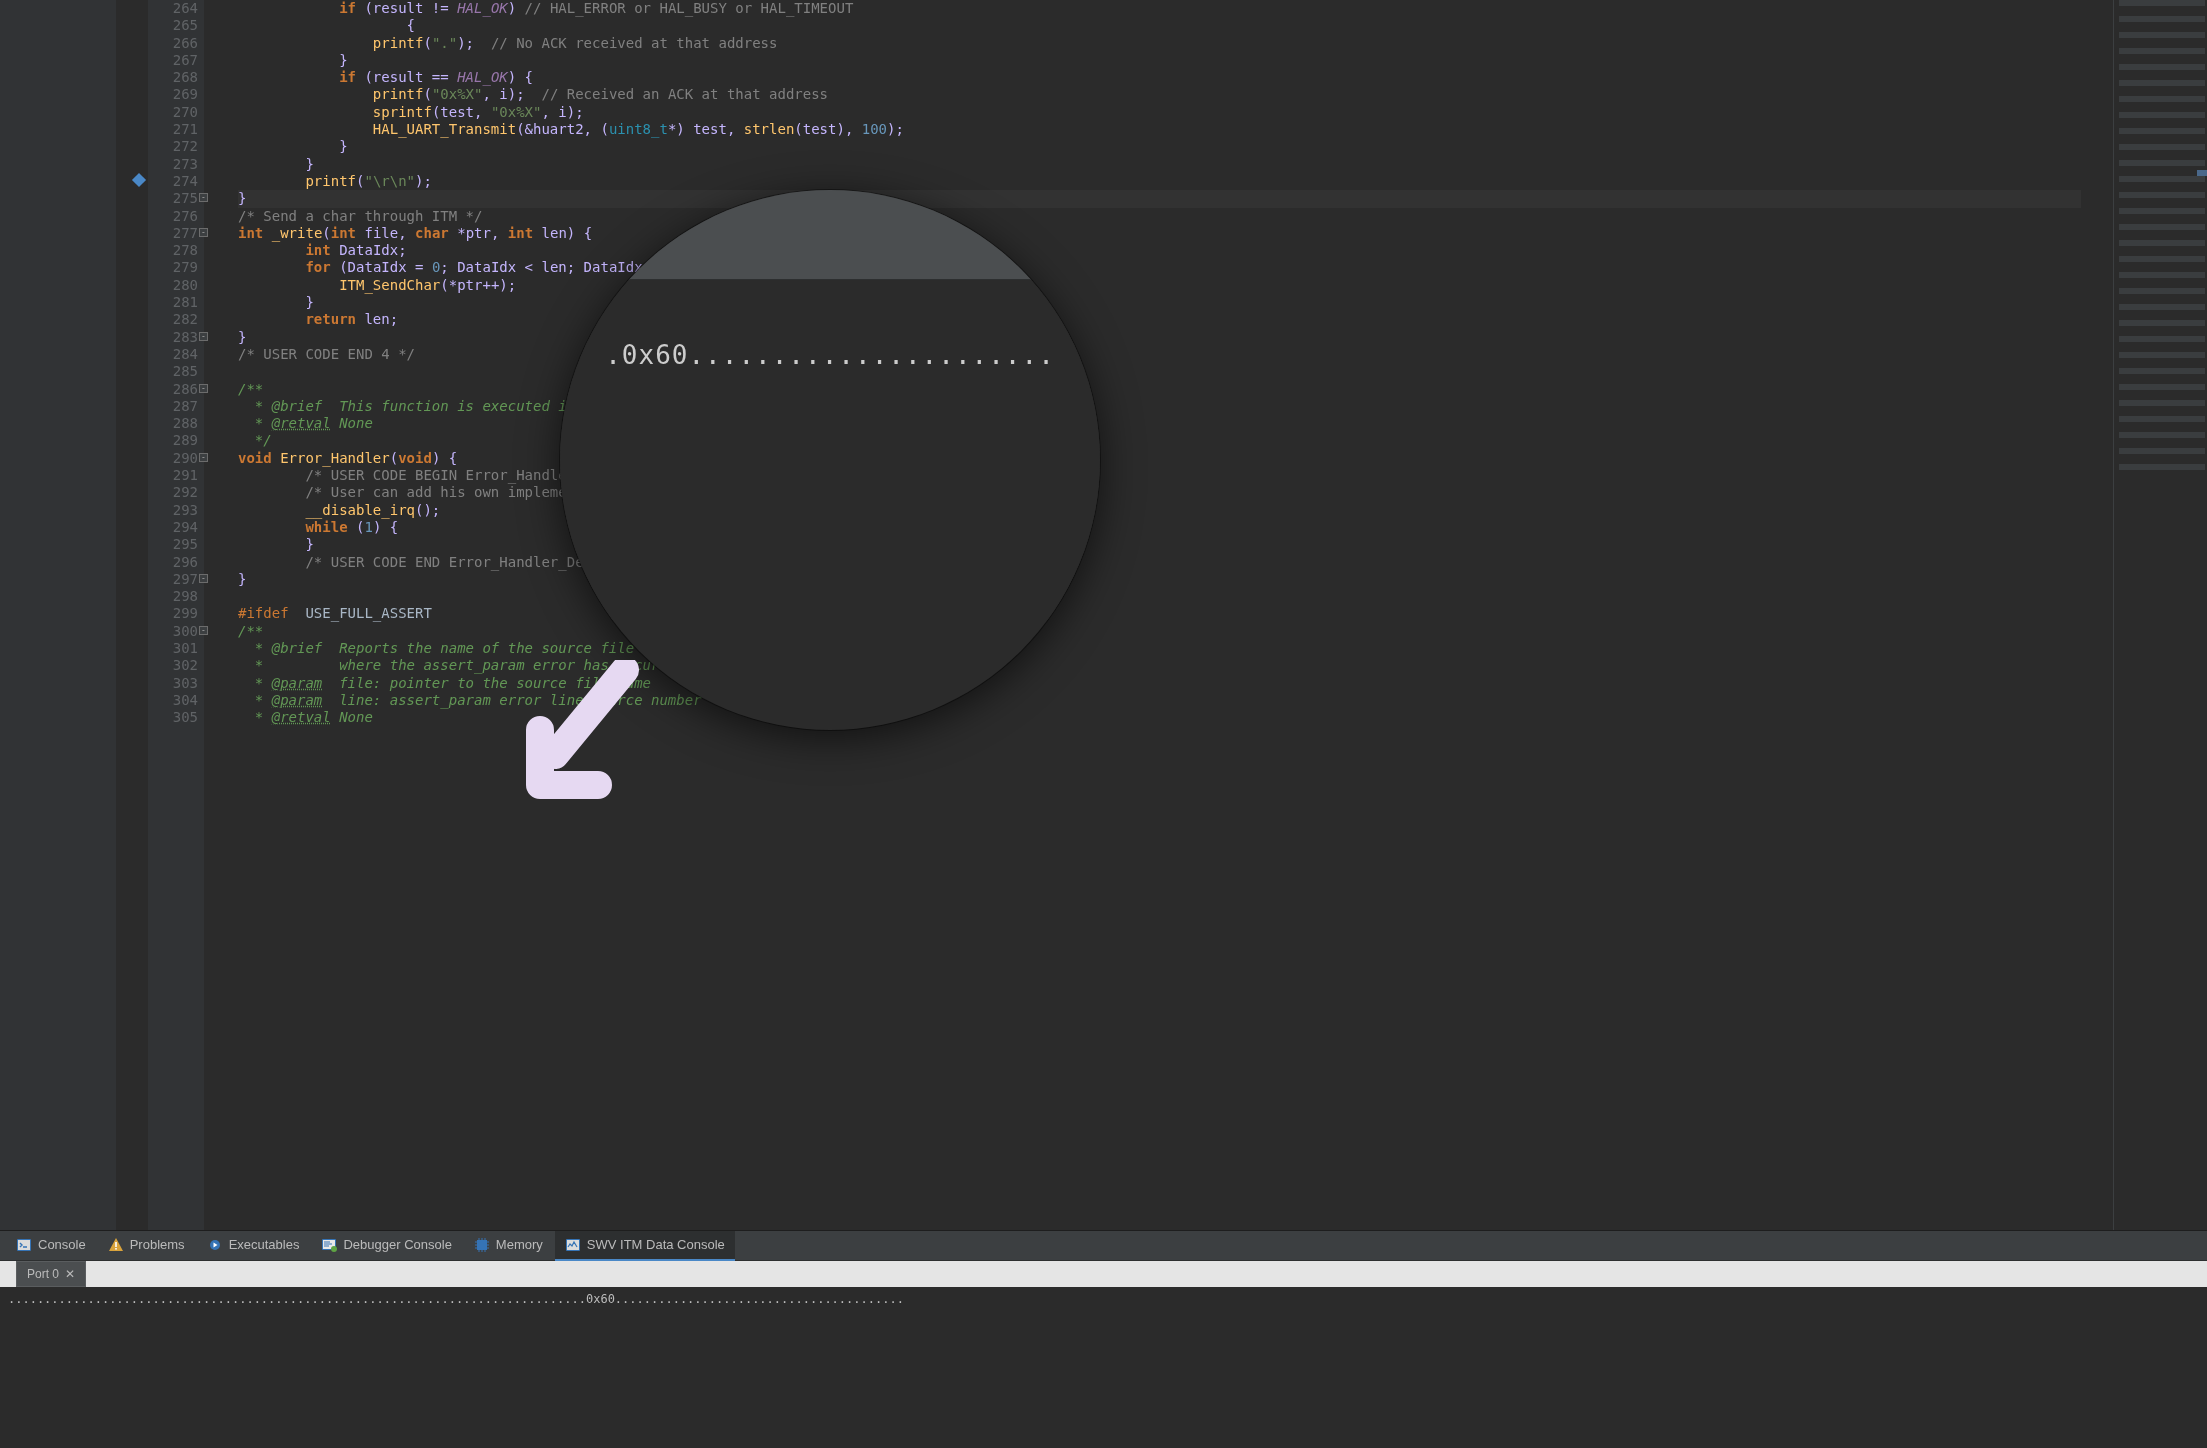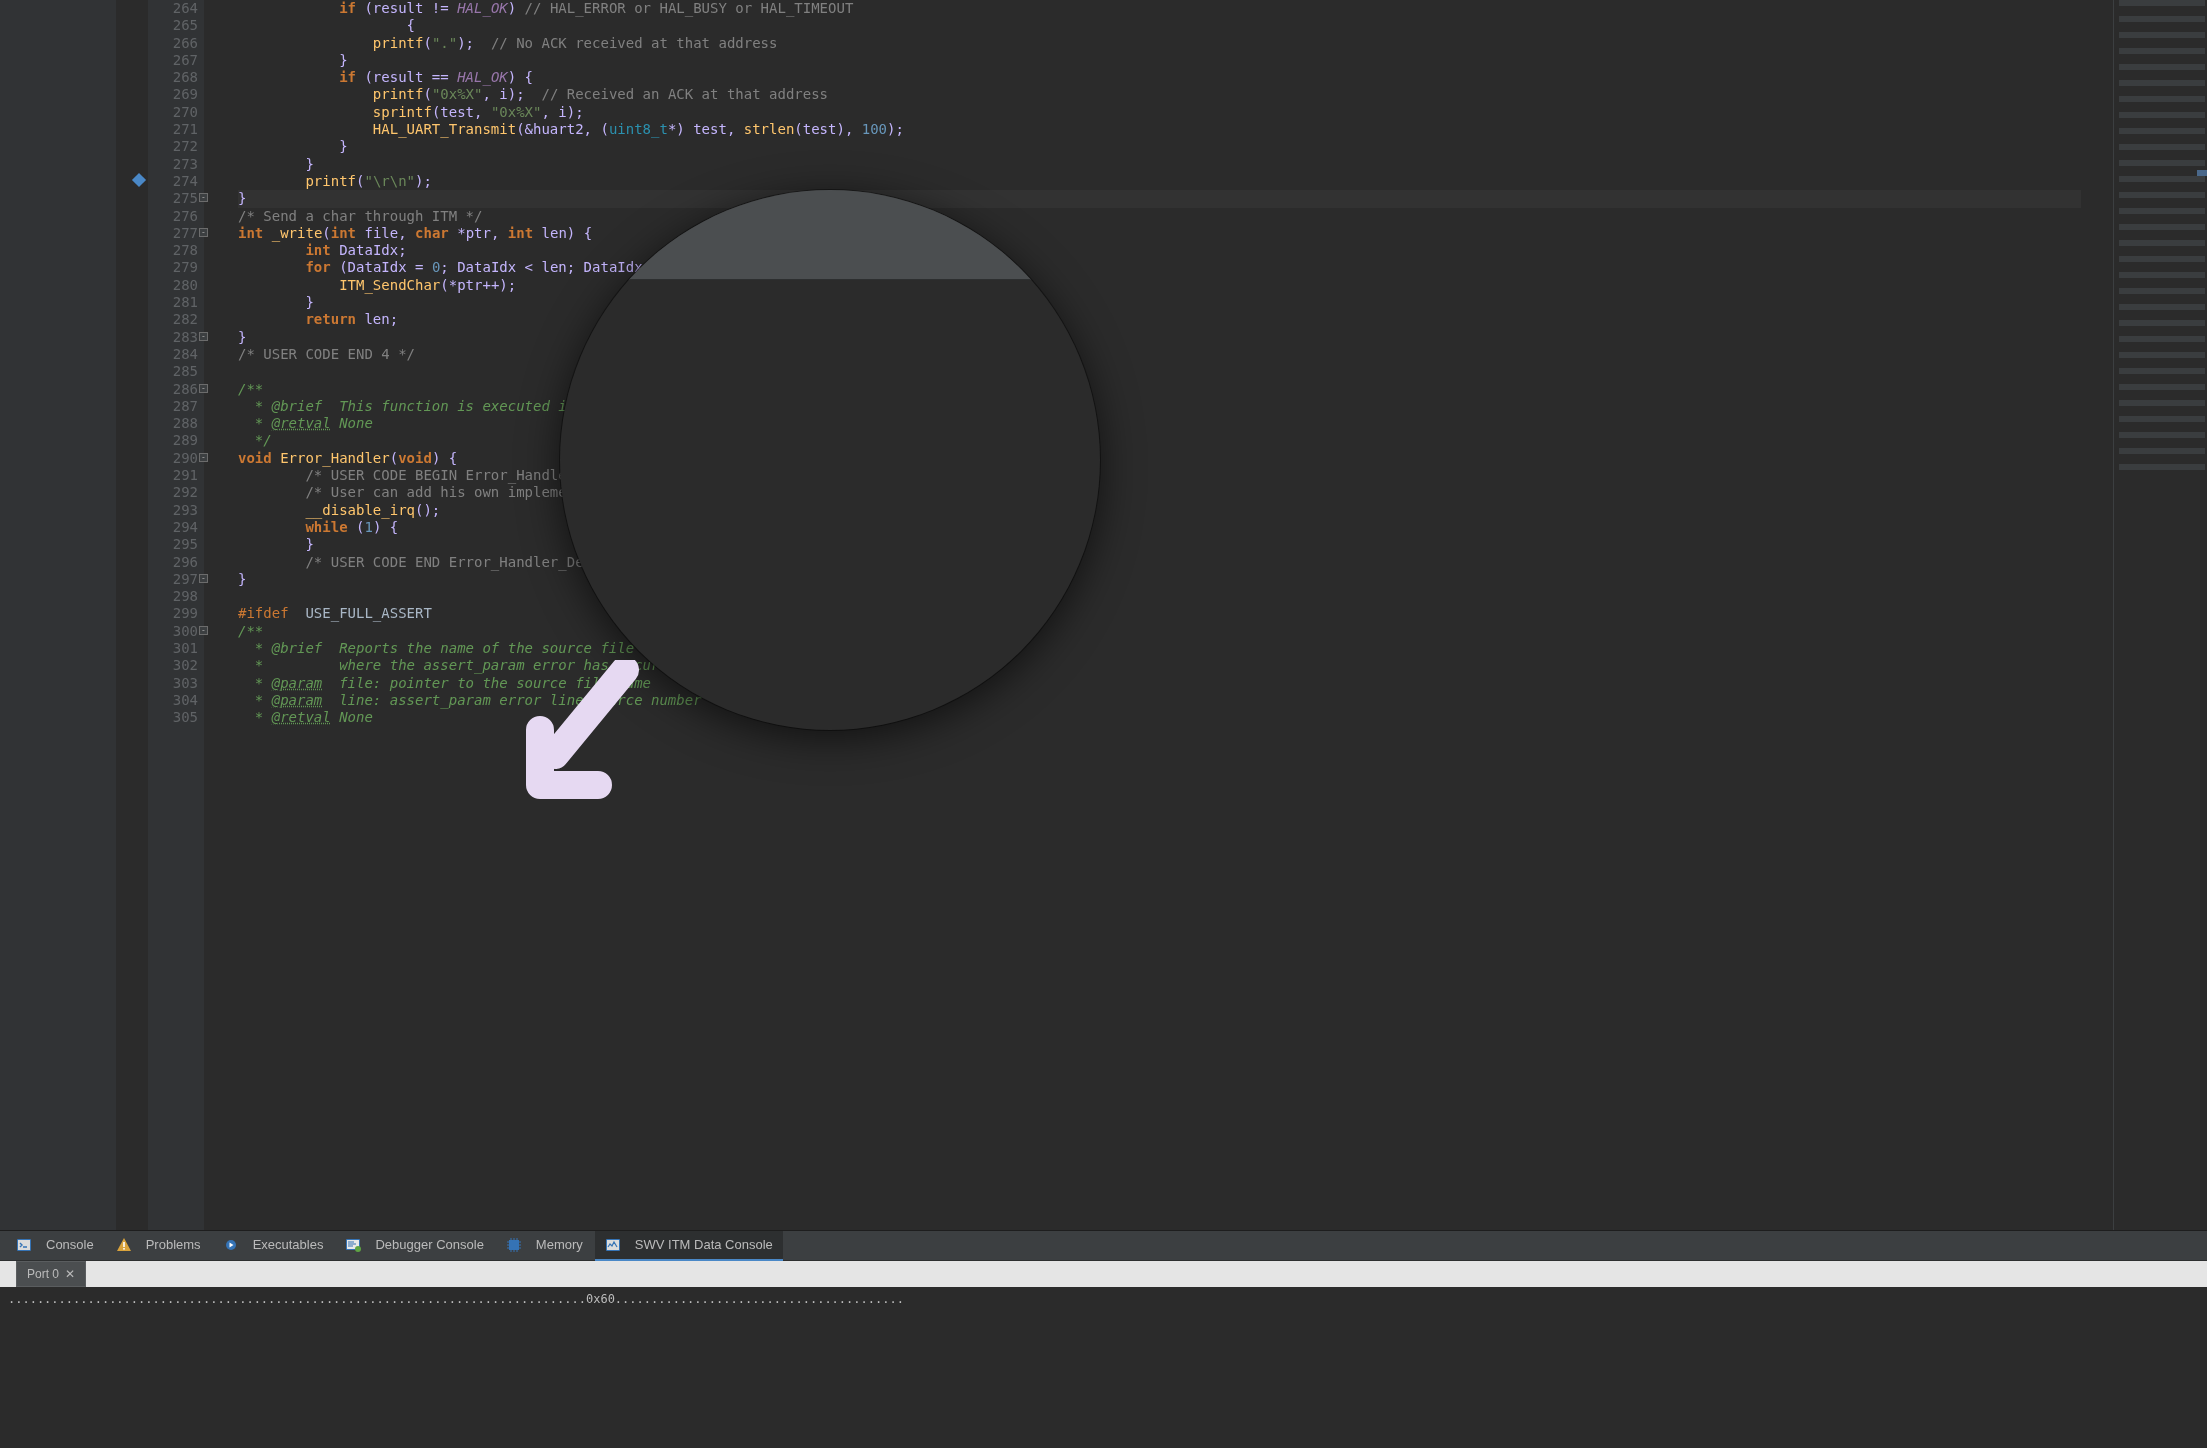--- a/index.html
+++ b/index.html
@@ -101,21 +101,21 @@
   .tabbar {
     display: flex;
     align-items: center;
     height: 30px;
     background: #3c3f41;
     border-bottom: 1px solid #2d2f30;
     padding-left: 6px;
     gap: 2px;
   }
   .tab {
-    display: flex; align-items: center; gap: 14px;
+    display: flex; align-items: center; gap: 6px;
     height: 30px;
     padding: 0 10px;
     font-family: "Segoe UI", "Helvetica Neue", sans-serif;
     font-size: 13px;
     color: #bbbbbb;
     cursor: pointer;
     border-bottom: 2px solid transparent;
   }
   .tab.active {
     border-bottom: 2px solid #4a88c7;
@@ -366,20 +366,23 @@
         <span class="close">✕</span>
       </div>
     </div>
     <div class="console-out" id="console-out"><div>................................................................................0x60........................................</div></div>
   </div>
 
 </div>
 
 <div class="magnifier">
   <div class="mag-mid"></div>
+  <div class="mag-body">
+    <div class="mag-text">.0x60......................</div>
+  </div>
 </div>
 
 <div class="arrow">
   <svg viewBox="0 0 130 140" width="130" height="140">
     <g fill="#e6d9f2" stroke="#e6d9f2">
       <path d="M105 10 L35 95" stroke-width="28" stroke-linecap="round"></path>
       <path d="M20 70 L20 125 L78 125" fill="none" stroke-width="28" stroke-linecap="round" stroke-linejoin="round"></path>
     </g>
   </svg>
 </div>

